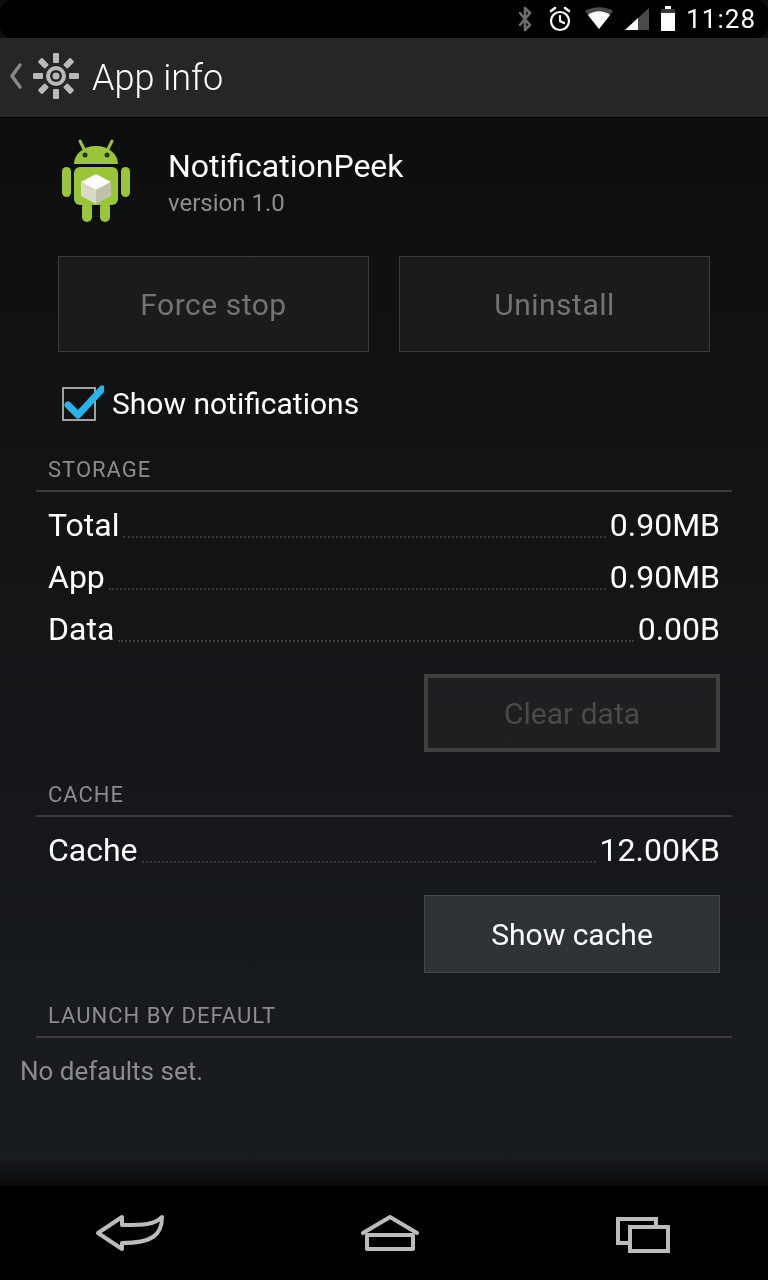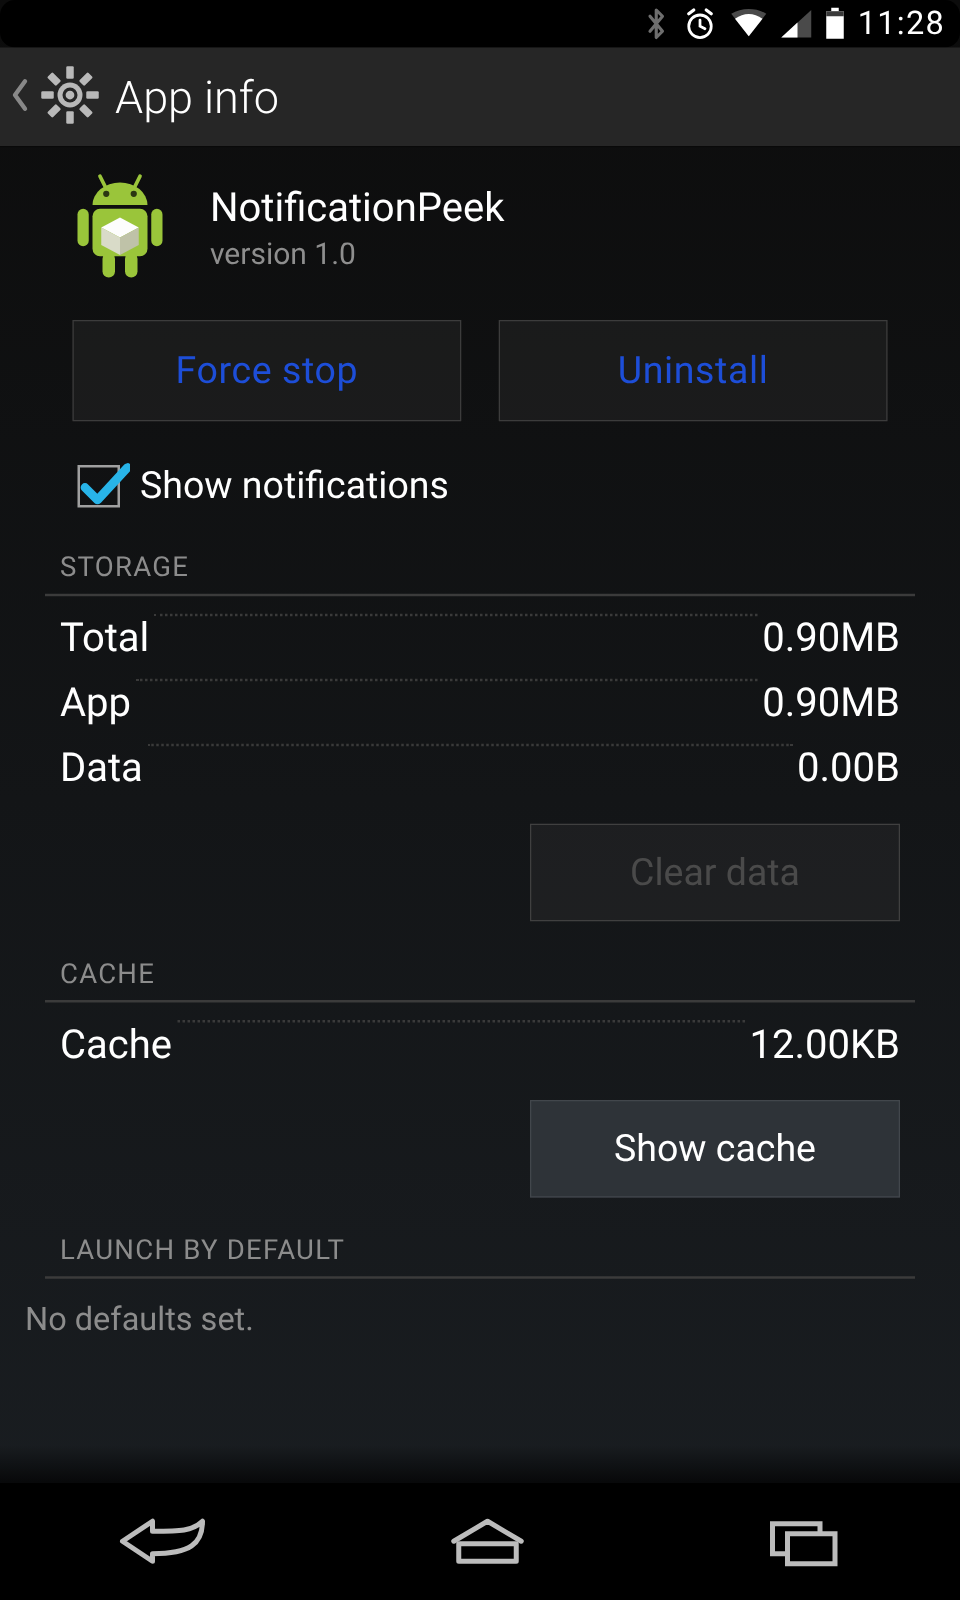--- a/index.html
+++ b/index.html
@@ -75,24 +75,24 @@
   }
 
   
   .btn-row {
     display: flex;
     gap: 30px;
     padding: 10px 58px 18px 58px;
   }
   .btn {
     flex: 1;
-    height: 81px;
+    height: 96px;
     border: 1px solid #3c3c3c;
     background: rgba(60,60,60,0.25);
-    color: #1d4ed8;
+    color: #737373;
     font-size: 30px;
     display: flex;
     align-items: center;
     justify-content: center;
     letter-spacing: 0.5px;
   }
 
   
   .check-row {
     display: flex;
@@ -121,21 +121,21 @@
   .section-header + .divider-main,
   .divider-main {
     height: 2px;
     background: #3b3b3b;
     margin: 0 36px 0 36px;
   }
 
   
   .kv-row {
     display: flex;
-    align-items: flex-start;
+    align-items: flex-end;
     padding: 14px 48px 0 48px;
     font-size: 32px;
   }
   .kv-row .label { color: #fff; white-space: nowrap; }
   .kv-row .val   { color: #fff; white-space: nowrap; }
   .kv-row .dots {
     flex: 1;
     border-bottom: 2px dotted #3a3a3a;
     margin: 0 4px 6px 4px;
     min-width: 20px;
@@ -143,21 +143,21 @@
 
   
   .right-btn-wrap {
     display: flex;
     justify-content: flex-end;
     padding: 26px 48px 30px 48px;
   }
   .right-btn {
     width: 296px;
     height: 78px;
-    border: 1px solid #404040;
+    border: 4px solid #404040;
     background: rgba(60,60,60,0.25);
     color: #4a4a4a;
     font-size: 30px;
     display: flex;
     align-items: center;
     justify-content: center;
   }
   .right-btn.enabled {
     background: #2e3338;
     color: #fff;

